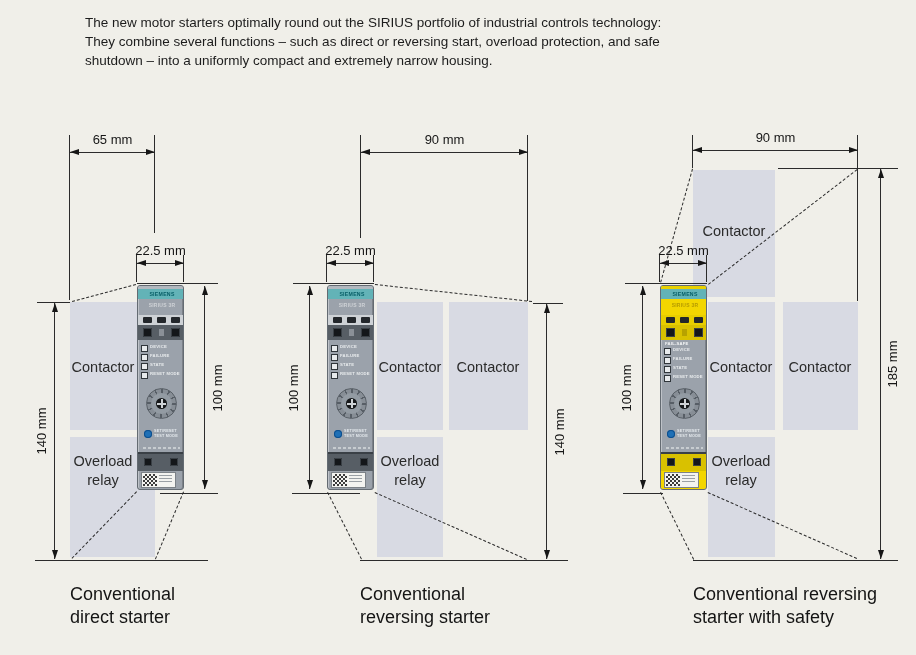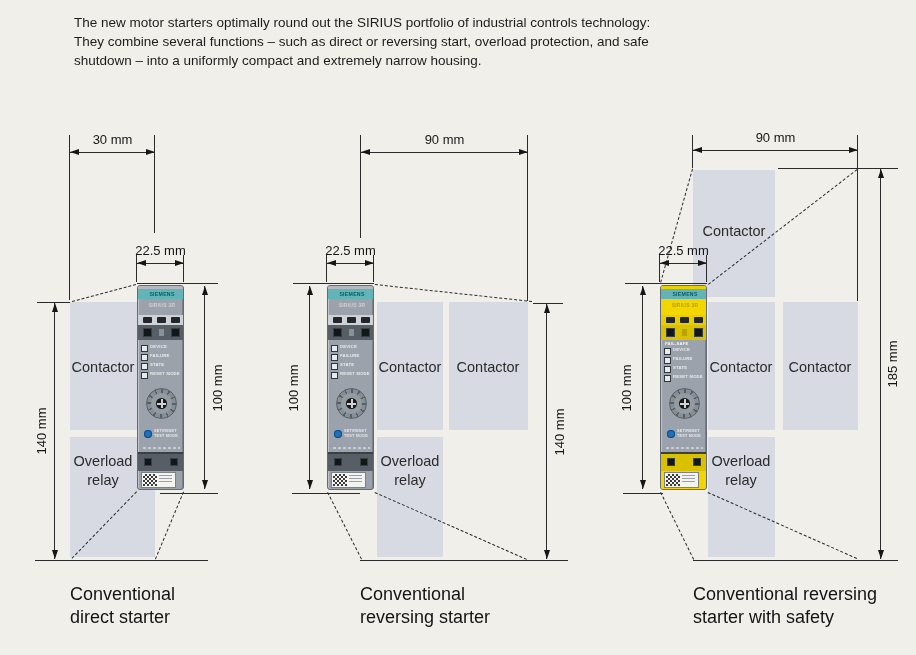--- a/index.html
+++ b/index.html
@@ -1,20 +1,20 @@
 <!DOCTYPE html>
 <html><head>
 <meta charset="utf-8">
 <style>
   html,body{margin:0;padding:0;background:#e4e3de;}
   #stage{position:relative;width:916px;height:655px;background:#f0efe9;
          font-family:"Liberation Sans",sans-serif;color:#1f1f1f;overflow:hidden;}
   #stage div{position:absolute;box-sizing:border-box;}
   .preline{white-space:pre-line;}
-  .intro{left:74px;top:13px;width:600px;font-size:13.5px;line-height:19px;color:#1c1c1c;}
+  .intro{left:85px;top:13px;width:600px;font-size:13.5px;line-height:19px;color:#1c1c1c;}
   .dimlabel{font-size:13px;color:#161616;}
   .boxlabel{font-size:14.5px;line-height:19px;color:#2b2b2b;text-align:center;}
   .caption{font-size:18px;line-height:23px;color:#141414;}
 </style>
 </head>
 <body>
 
 <div id="stage">
   <div class="intro preline">The new motor starters optimally round out the SIRIUS portfolio of industrial controls technology:
 They combine several functions – such as direct or reversing start, overload protection, and safe
@@ -76,21 +76,21 @@
         </div>
         <div style="left: 4px; top: 187px; width: 33px; height: 14px; background: rgb(243, 243, 240); box-shadow: rgb(123, 129, 135) 0px 0px 0px 1px;">
           <div style="left: 1px; top: 1px; width: 14px; height: 12px; background: conic-gradient(rgb(58, 58, 58) 90deg, rgb(243, 243, 240) 90deg, rgb(243, 243, 240) 180deg, rgb(58, 58, 58) 180deg, rgb(58, 58, 58) 270deg, rgb(243, 243, 240) 270deg) 0% 0% / 4px 4px;"></div>
           <div style="left: 17px; top: 2px; width: 13px; height: 9px; background: repeating-linear-gradient(rgb(154, 160, 165) 0px, rgb(154, 160, 165) 1px, transparent 1px, transparent 3px);"></div>
         </div>
         <div style="left: 0px; top: 203px; width: 47px; height: 2px; background: rgb(127, 134, 141);"></div>
       </div>
       <div style="left: 70px; top: 152px; width: 85px; height: 0px; border-top: 1px solid rgb(43, 43, 43); transform-origin: 0px 0px; transform: rotate(0deg);"></div>
       <div style="width: 0px; height: 0px; left: 70px; top: 148.5px; border-top: 3.5px solid transparent; border-bottom: 3.5px solid transparent; border-right: 9px solid rgb(22, 22, 22);"></div>
       <div style="width: 0px; height: 0px; left: 146px; top: 148.5px; border-top: 3.5px solid transparent; border-bottom: 3.5px solid transparent; border-left: 9px solid rgb(22, 22, 22);"></div>
-      <div class="dimlabel" style="left: 67.5px; top: 132px; width: 90px; text-align: center;">30 mm</div>
+      <div class="dimlabel" style="left: 67.5px; top: 132px; width: 90px; text-align: center;">65 mm</div>
       <div style="left: 137px; top: 263px; width: 47px; height: 0px; border-top: 1px solid rgb(43, 43, 43); transform-origin: 0px 0px; transform: rotate(0deg);"></div>
       <div style="width: 0px; height: 0px; left: 137px; top: 259.5px; border-top: 3.5px solid transparent; border-bottom: 3.5px solid transparent; border-right: 9px solid rgb(22, 22, 22);"></div>
       <div style="width: 0px; height: 0px; left: 175px; top: 259.5px; border-top: 3.5px solid transparent; border-bottom: 3.5px solid transparent; border-left: 9px solid rgb(22, 22, 22);"></div>
       <div class="dimlabel" style="left: 115.5px; top: 243px; width: 90px; text-align: center;">22.5 mm</div>
       <div style="left: 55px; top: 303px; width: 256px; height: 0px; border-top: 1px solid rgb(43, 43, 43); transform-origin: 0px 0px; transform: rotate(90deg);"></div>
       <div style="width: 0px; height: 0px; left: 51.5px; top: 303px; border-left: 3.5px solid transparent; border-right: 3.5px solid transparent; border-bottom: 9px solid rgb(22, 22, 22);"></div>
       <div style="width: 0px; height: 0px; left: 51.5px; top: 550px; border-left: 3.5px solid transparent; border-right: 3.5px solid transparent; border-top: 9px solid rgb(22, 22, 22);"></div>
       <div class="dimlabel" style="left: 7px; top: 423px; width: 70px; height: 16px; line-height: 16px; text-align: center; transform: rotate(-90deg);">140 mm</div>
       <div style="left: 205px; top: 286px; width: 203px; height: 0px; border-top: 1px solid rgb(43, 43, 43); transform-origin: 0px 0px; transform: rotate(90deg);"></div>
       <div style="width: 0px; height: 0px; left: 201.5px; top: 286px; border-left: 3.5px solid transparent; border-right: 3.5px solid transparent; border-bottom: 9px solid rgb(22, 22, 22);"></div>

